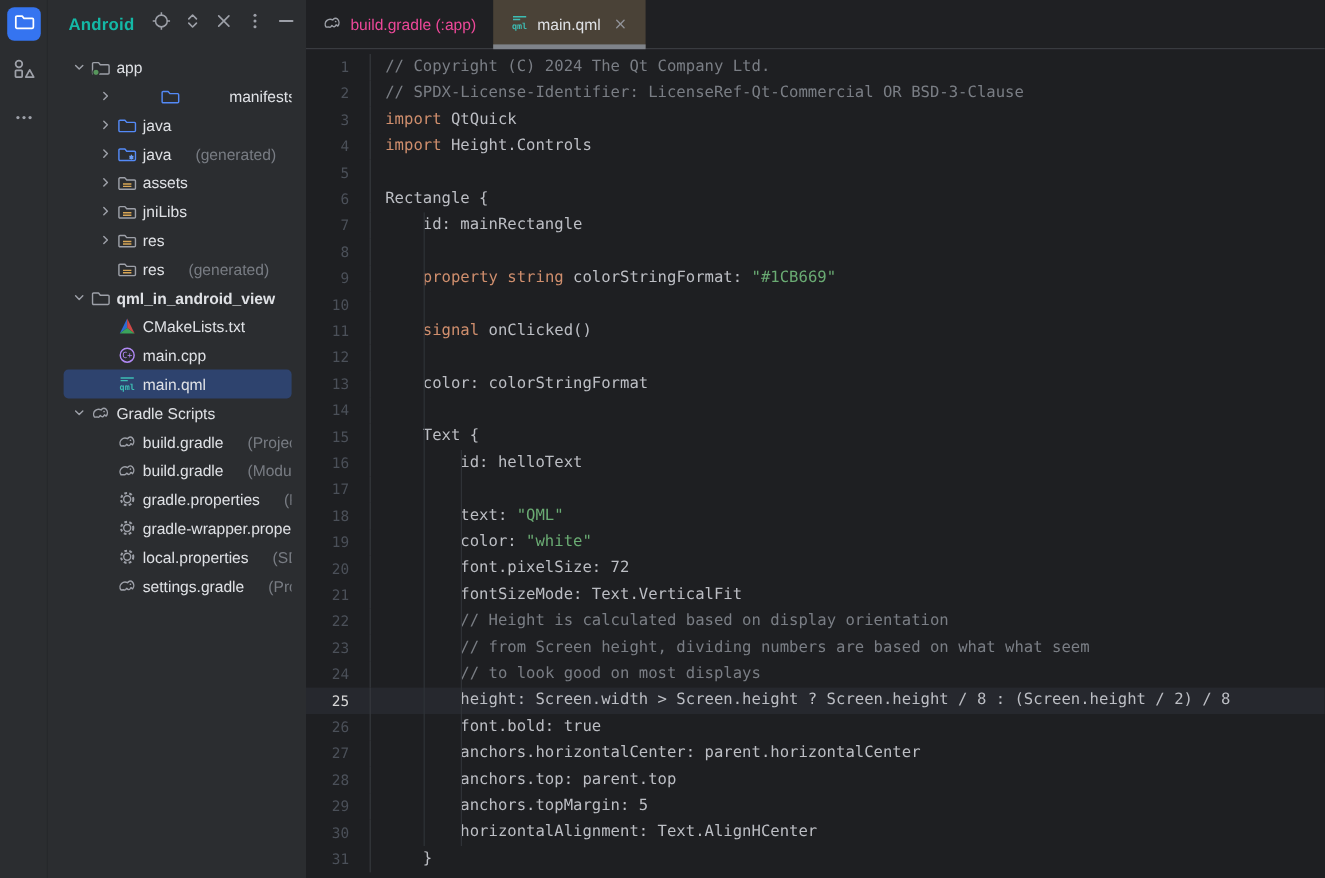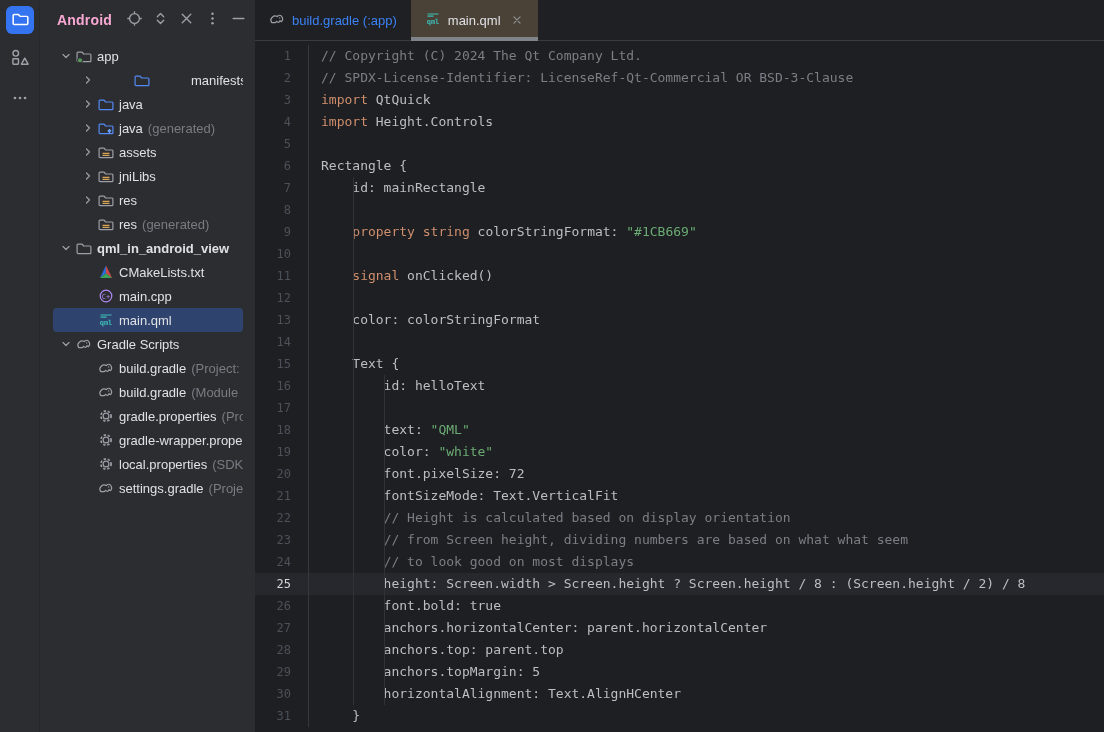--- a/index.html
+++ b/index.html
@@ -11,40 +11,40 @@
   .activity-bar { position:absolute; left:0; top:0; bottom:0; width:40px;
                   background:#2B2D30; border-right:1px solid #26282B; z-index:5; }
   .ab-item { width:40px; height:40px; display:flex; align-items:center; justify-content:center; cursor:pointer; }
   .ab-btn-active { width:28px; height:28px; border-radius:6px; background:#3574F0;
                    display:flex; align-items:center; justify-content:center; }
 
   
   .project-panel { position:absolute; left:40px; top:0; bottom:0; width:215px;
                    background:#2B2D30; overflow:hidden; }
   .panel-header { height:40px; display:flex; align-items:center; padding:0 6px 0 17px; }
-  .panel-title { font-size:14px; font-weight:600; color:#f9a8d4; letter-spacing:.2px; cursor:pointer; }
+  .panel-title { font-size:14px; font-weight:600; color:#14b8a6; letter-spacing:.2px; cursor:pointer; }
   .panel-toolbar { margin-left:auto; display:flex; align-items:center; gap:9px; padding-right:2px; }
   .tbtn { width:17px; height:17px; display:flex; align-items:center; justify-content:center;
           border-radius:4px; cursor:pointer; }
 
   .tree { padding-top:4px; font-size:13px; color:#DFE1E5; }
   .trow { height:24px; display:flex; align-items:center; margin:0 12px 0 13px;
           border-radius:4px; white-space:nowrap; overflow:hidden; cursor:pointer; }
   .trow.sel { background:#2E436E; }
   .chev { width:19px; height:16px; flex:none; display:flex; align-items:center; justify-content:center; }
   .ticon { width:17px; height:16px; flex:none; display:flex; align-items:center; justify-content:center; }
   .tlabel { margin-left:5px; }
-  .thint { margin-left:5px; color:#787C83; }
+  .thint { margin-left:20px; color:#787C83; }
 
   
   .editor { position:absolute; left:255px; top:0; right:0; bottom:0; background:#1E1F22; }
   .tabbar { height:41px; display:flex; align-items:stretch; border-bottom:1px solid #393B40;
             background:#1F2023; }
   .tab { position:relative; display:flex; align-items:center; gap:7px; padding:0 14px;
-         font-size:13px; color:#3b82f6; cursor:pointer; }
+         font-size:13px; color:#ec4899; cursor:pointer; }
   .tab.active { background:#4A4237; color:#DFE1E5; }
   .tab.active::after { content:""; position:absolute; left:0; right:0; bottom:-1px; height:4px;
                        background:#7F838A; }
   .tab .close { display:flex; align-items:center; margin-left:2px; opacity:.85; cursor:pointer; }
 
   .code-area { position:relative; padding-top:4px;
                font-family:"DejaVu Sans Mono", monospace; font-size:13px; }
   .line { height:22px; line-height:22px; display:flex; white-space:pre; }
   .ln { width:36px; flex:none; text-align:right; color:#4B5059; font-size:12px; cursor:pointer; }
   .lcode { flex:1; border-left:1px solid #36383D; margin-left:17px; padding-left:12px; }

